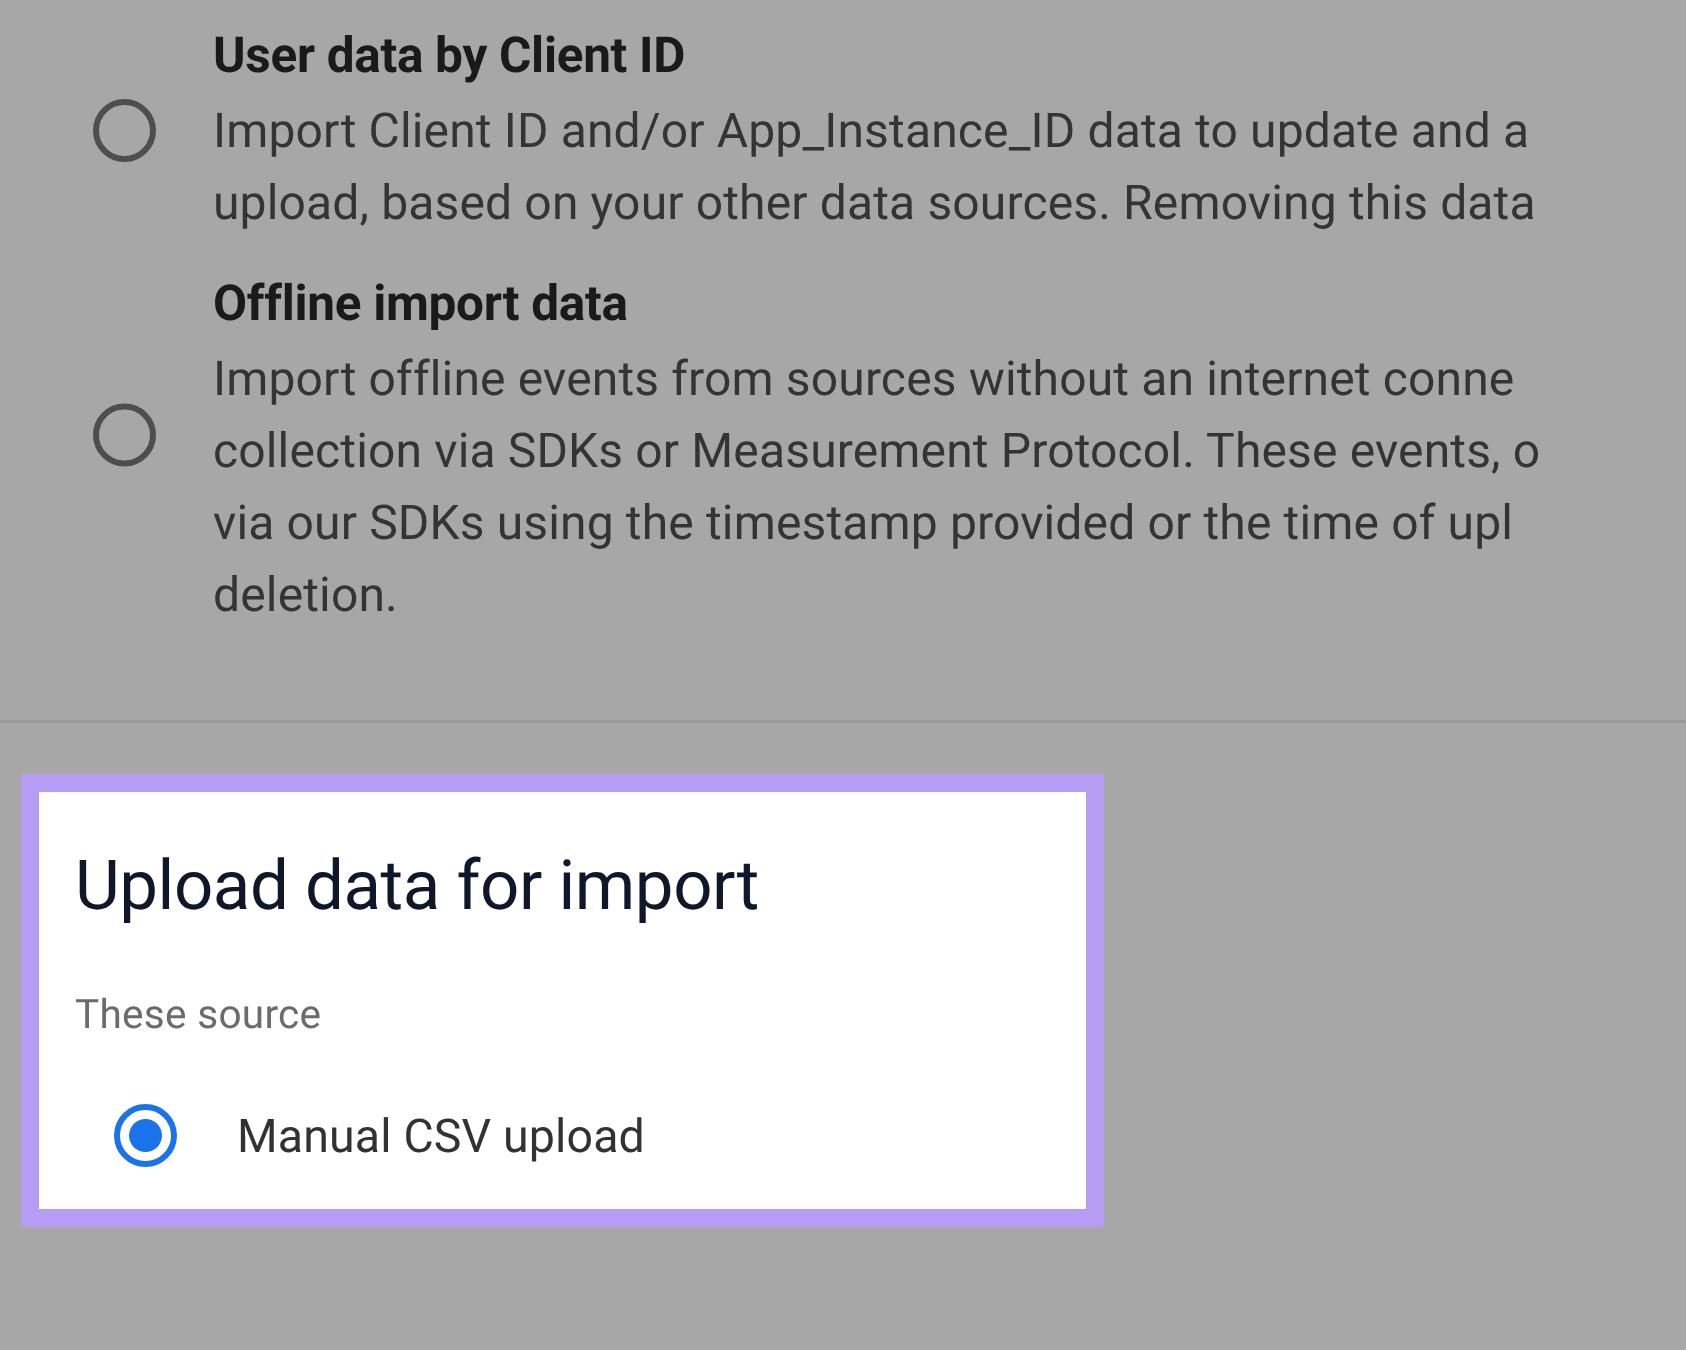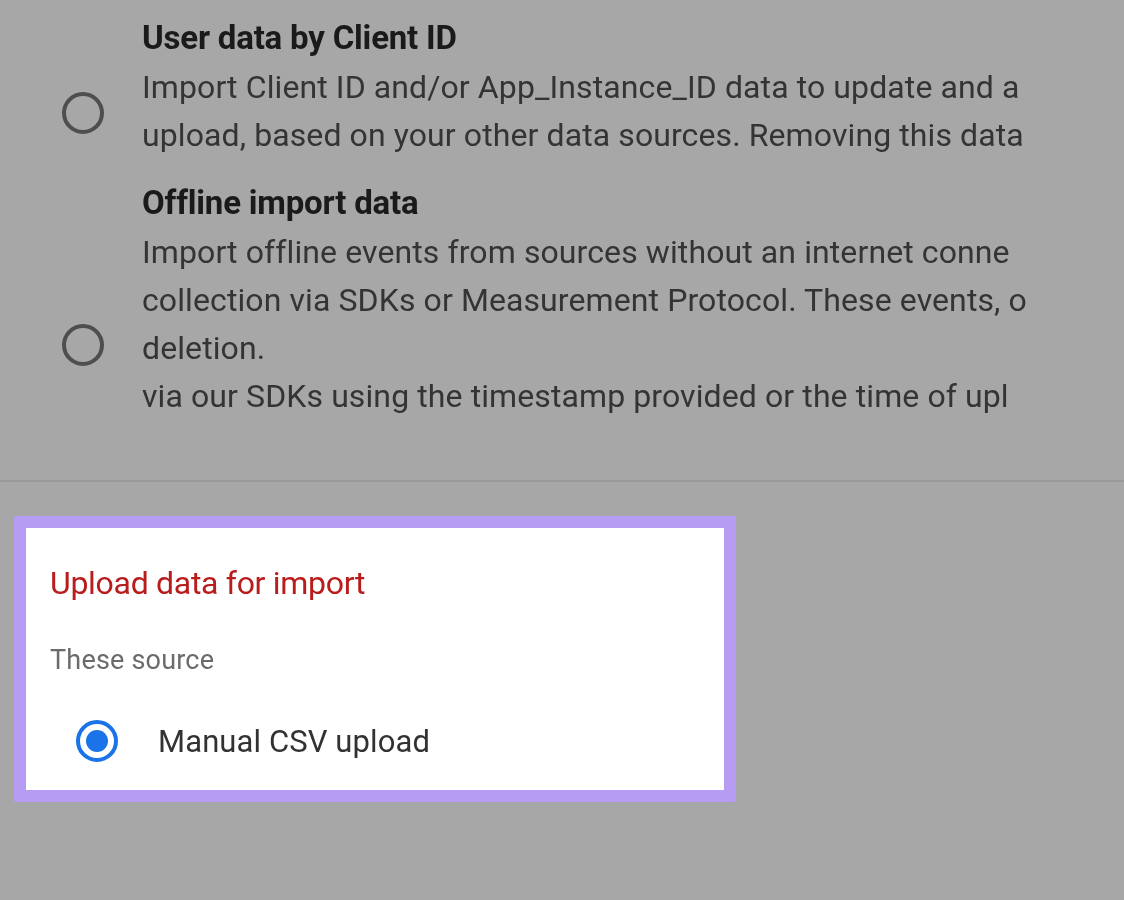--- a/index.html
+++ b/index.html
@@ -15,21 +15,21 @@
       overflow: hidden;
       position: relative;
     }
     .top-section {
       padding-top: 18px;
       padding-left: 62px;
       background: #a7a7a7;
     }
     .option-row {
       display: flex;
-      align-items: center;
+      align-items: flex-start;
       margin-bottom: 24px;
     }
     .radio-outer {
       width: 42px;
       height: 42px;
       border-radius: 50%;
       border: 4px solid #4e4e4e;
       flex-shrink: 0;
       margin-right: 38px;
       background: transparent;
@@ -78,23 +78,23 @@
       background: #b79cf4;
       padding: 12px;
       width: 722px;
       border-radius: 2px;
     }
     .card {
       background: #ffffff;
       padding: 36px 24px 28px 24px;
     }
     .card-title {
-      font-size: 32px;
+      font-size: 46px;
       font-weight: 400;
-      color: #b91c1c;
+      color: #0f172a;
       margin-bottom: 42px;
       letter-spacing: -0.3px;
     }
     .card-subtitle {
       font-size: 27px;
       color: #6b6b6b;
       margin-bottom: 44px;
       letter-spacing: 0.2px;
     }
     .radio-group {
@@ -153,22 +153,22 @@
       </div>
     </div>
   </div>
   <div class="option-row">
     <div class="radio-outer"></div>
     <div class="option-text">
       <div class="option-title">Offline import data</div>
       <div class="option-desc">
         <span class="option-desc-line">Import offline events from sources without an internet conne</span>
         <span class="option-desc-line">collection via SDKs or Measurement Protocol. These events, o</span>
+        <span class="option-desc-line">via our SDKs using the timestamp provided or the time of upl</span>
         <span class="option-desc-line">deletion.</span>
-        <span class="option-desc-line">via our SDKs using the timestamp provided or the time of upl</span>
       </div>
     </div>
   </div>
 </div>
 
 <div class="divider"></div>
 
 <div class="bottom-bg">
   <div class="card-border">
     <div class="card">

